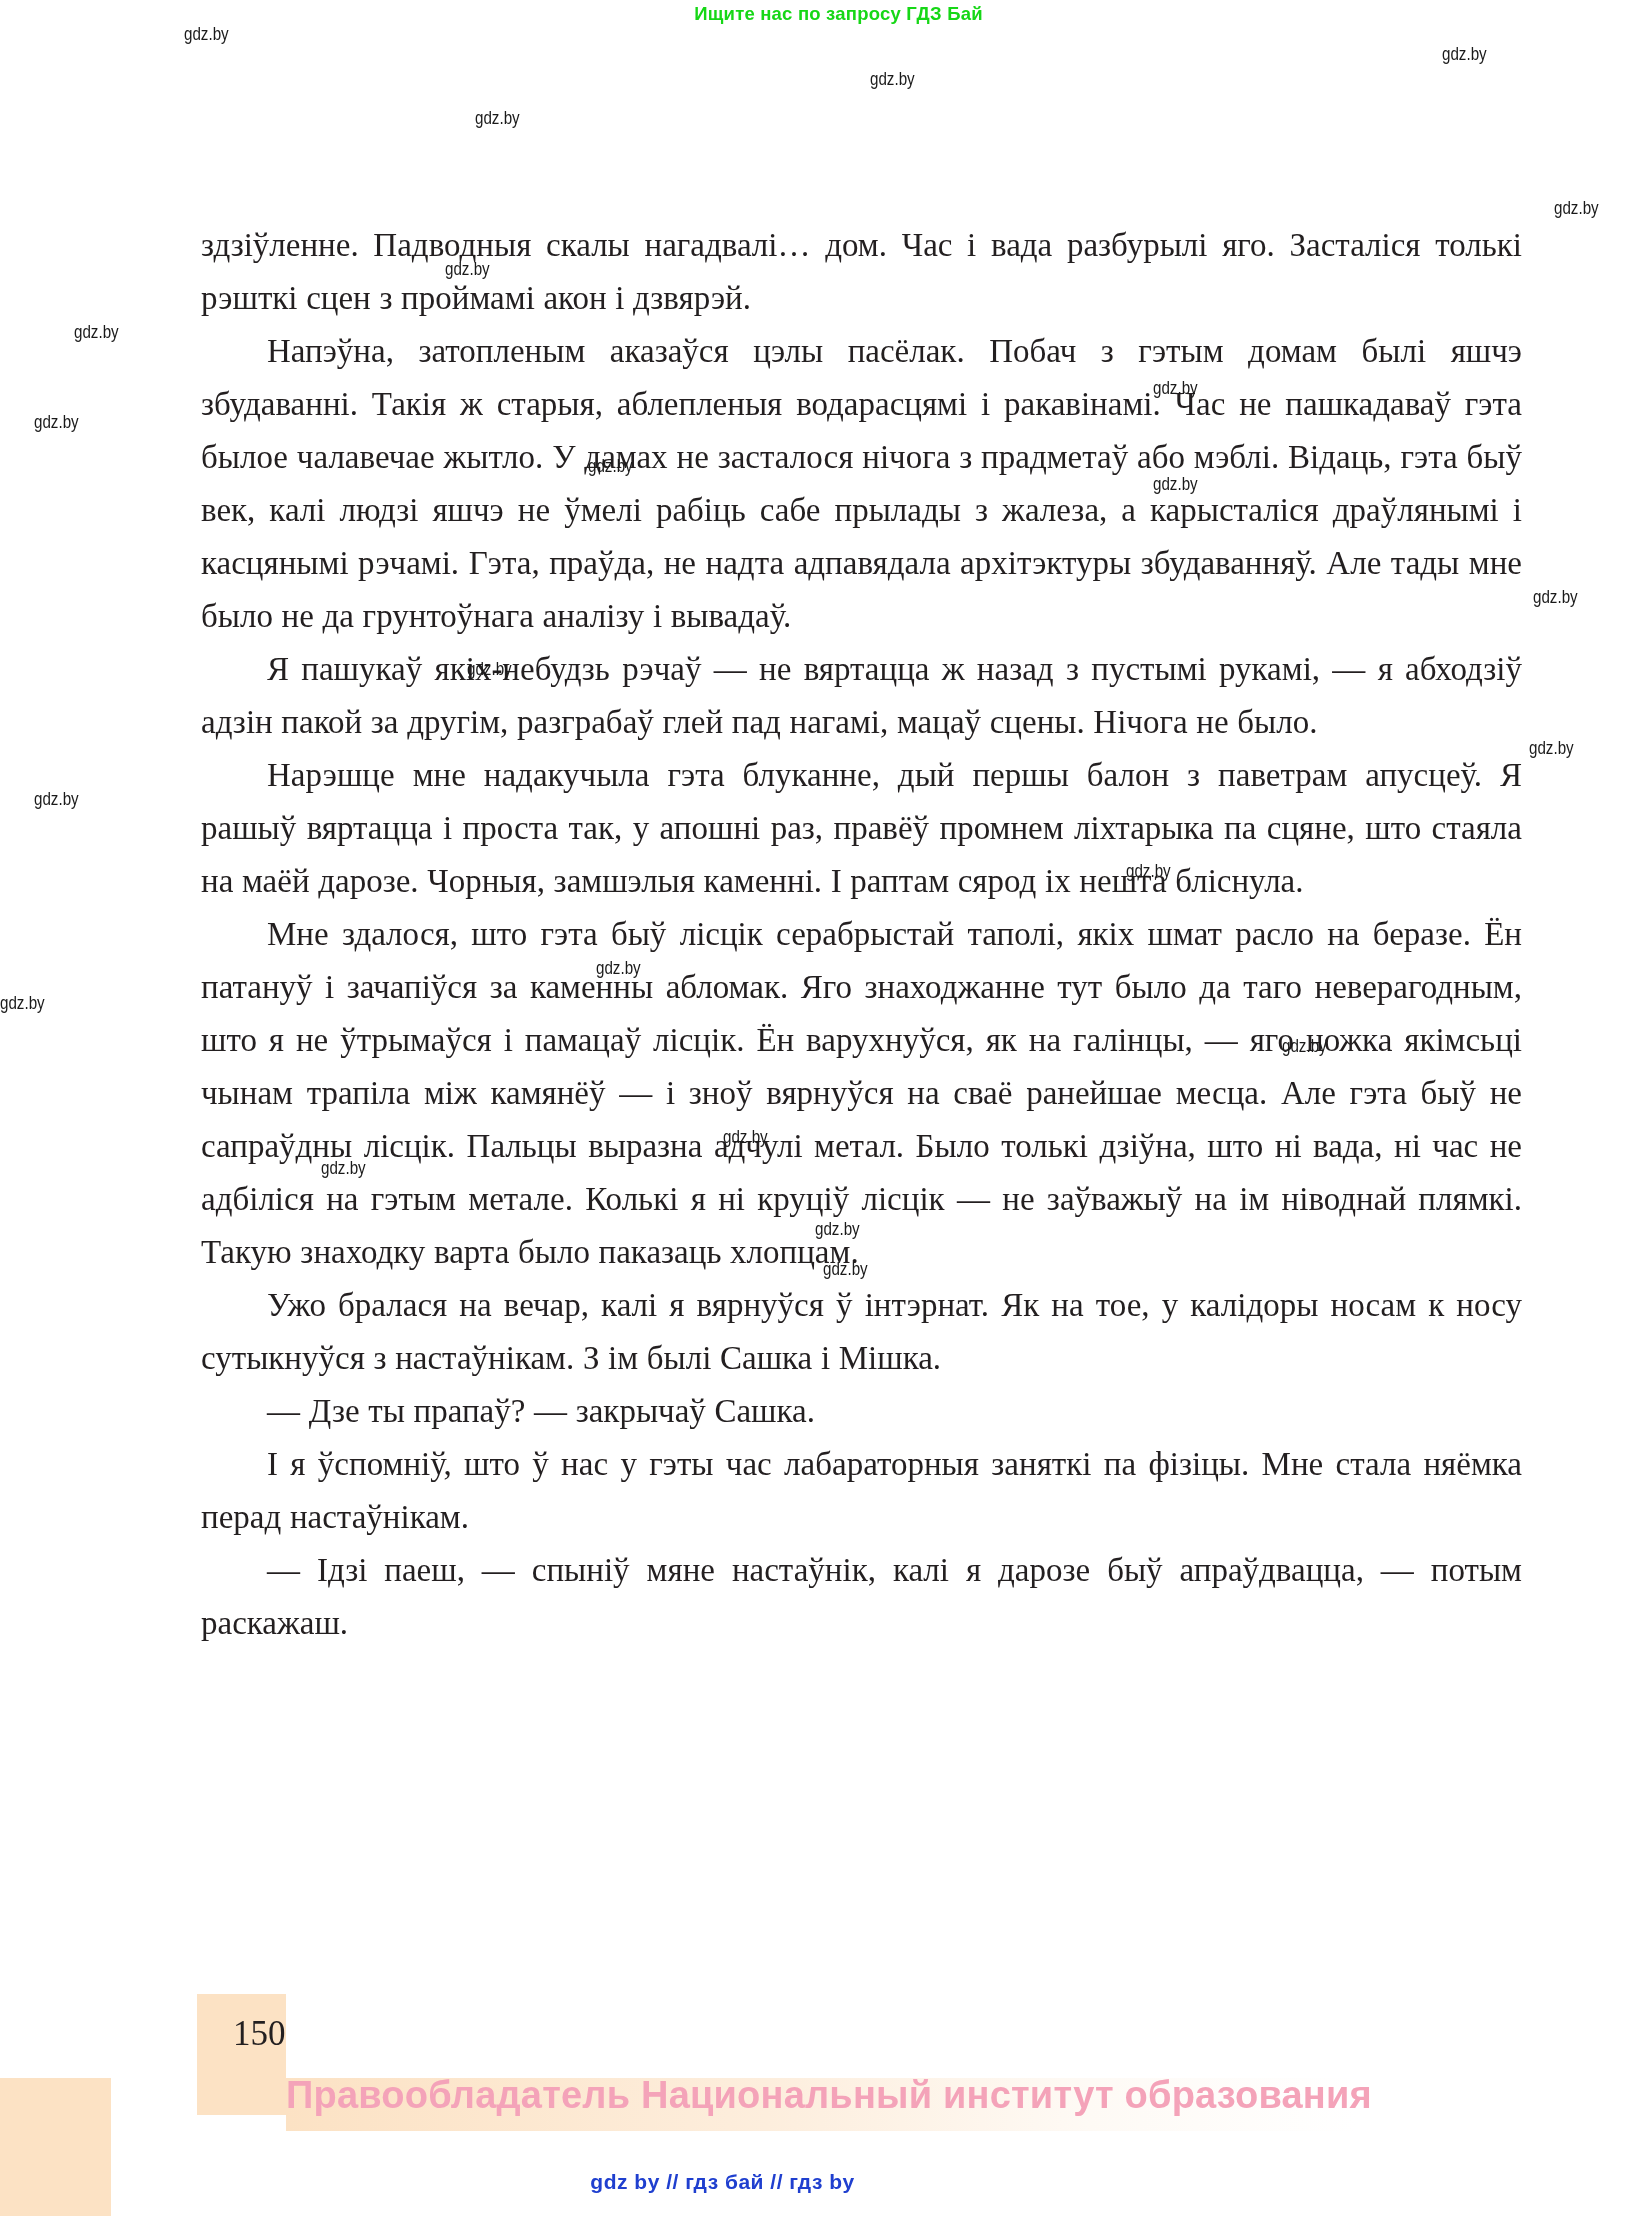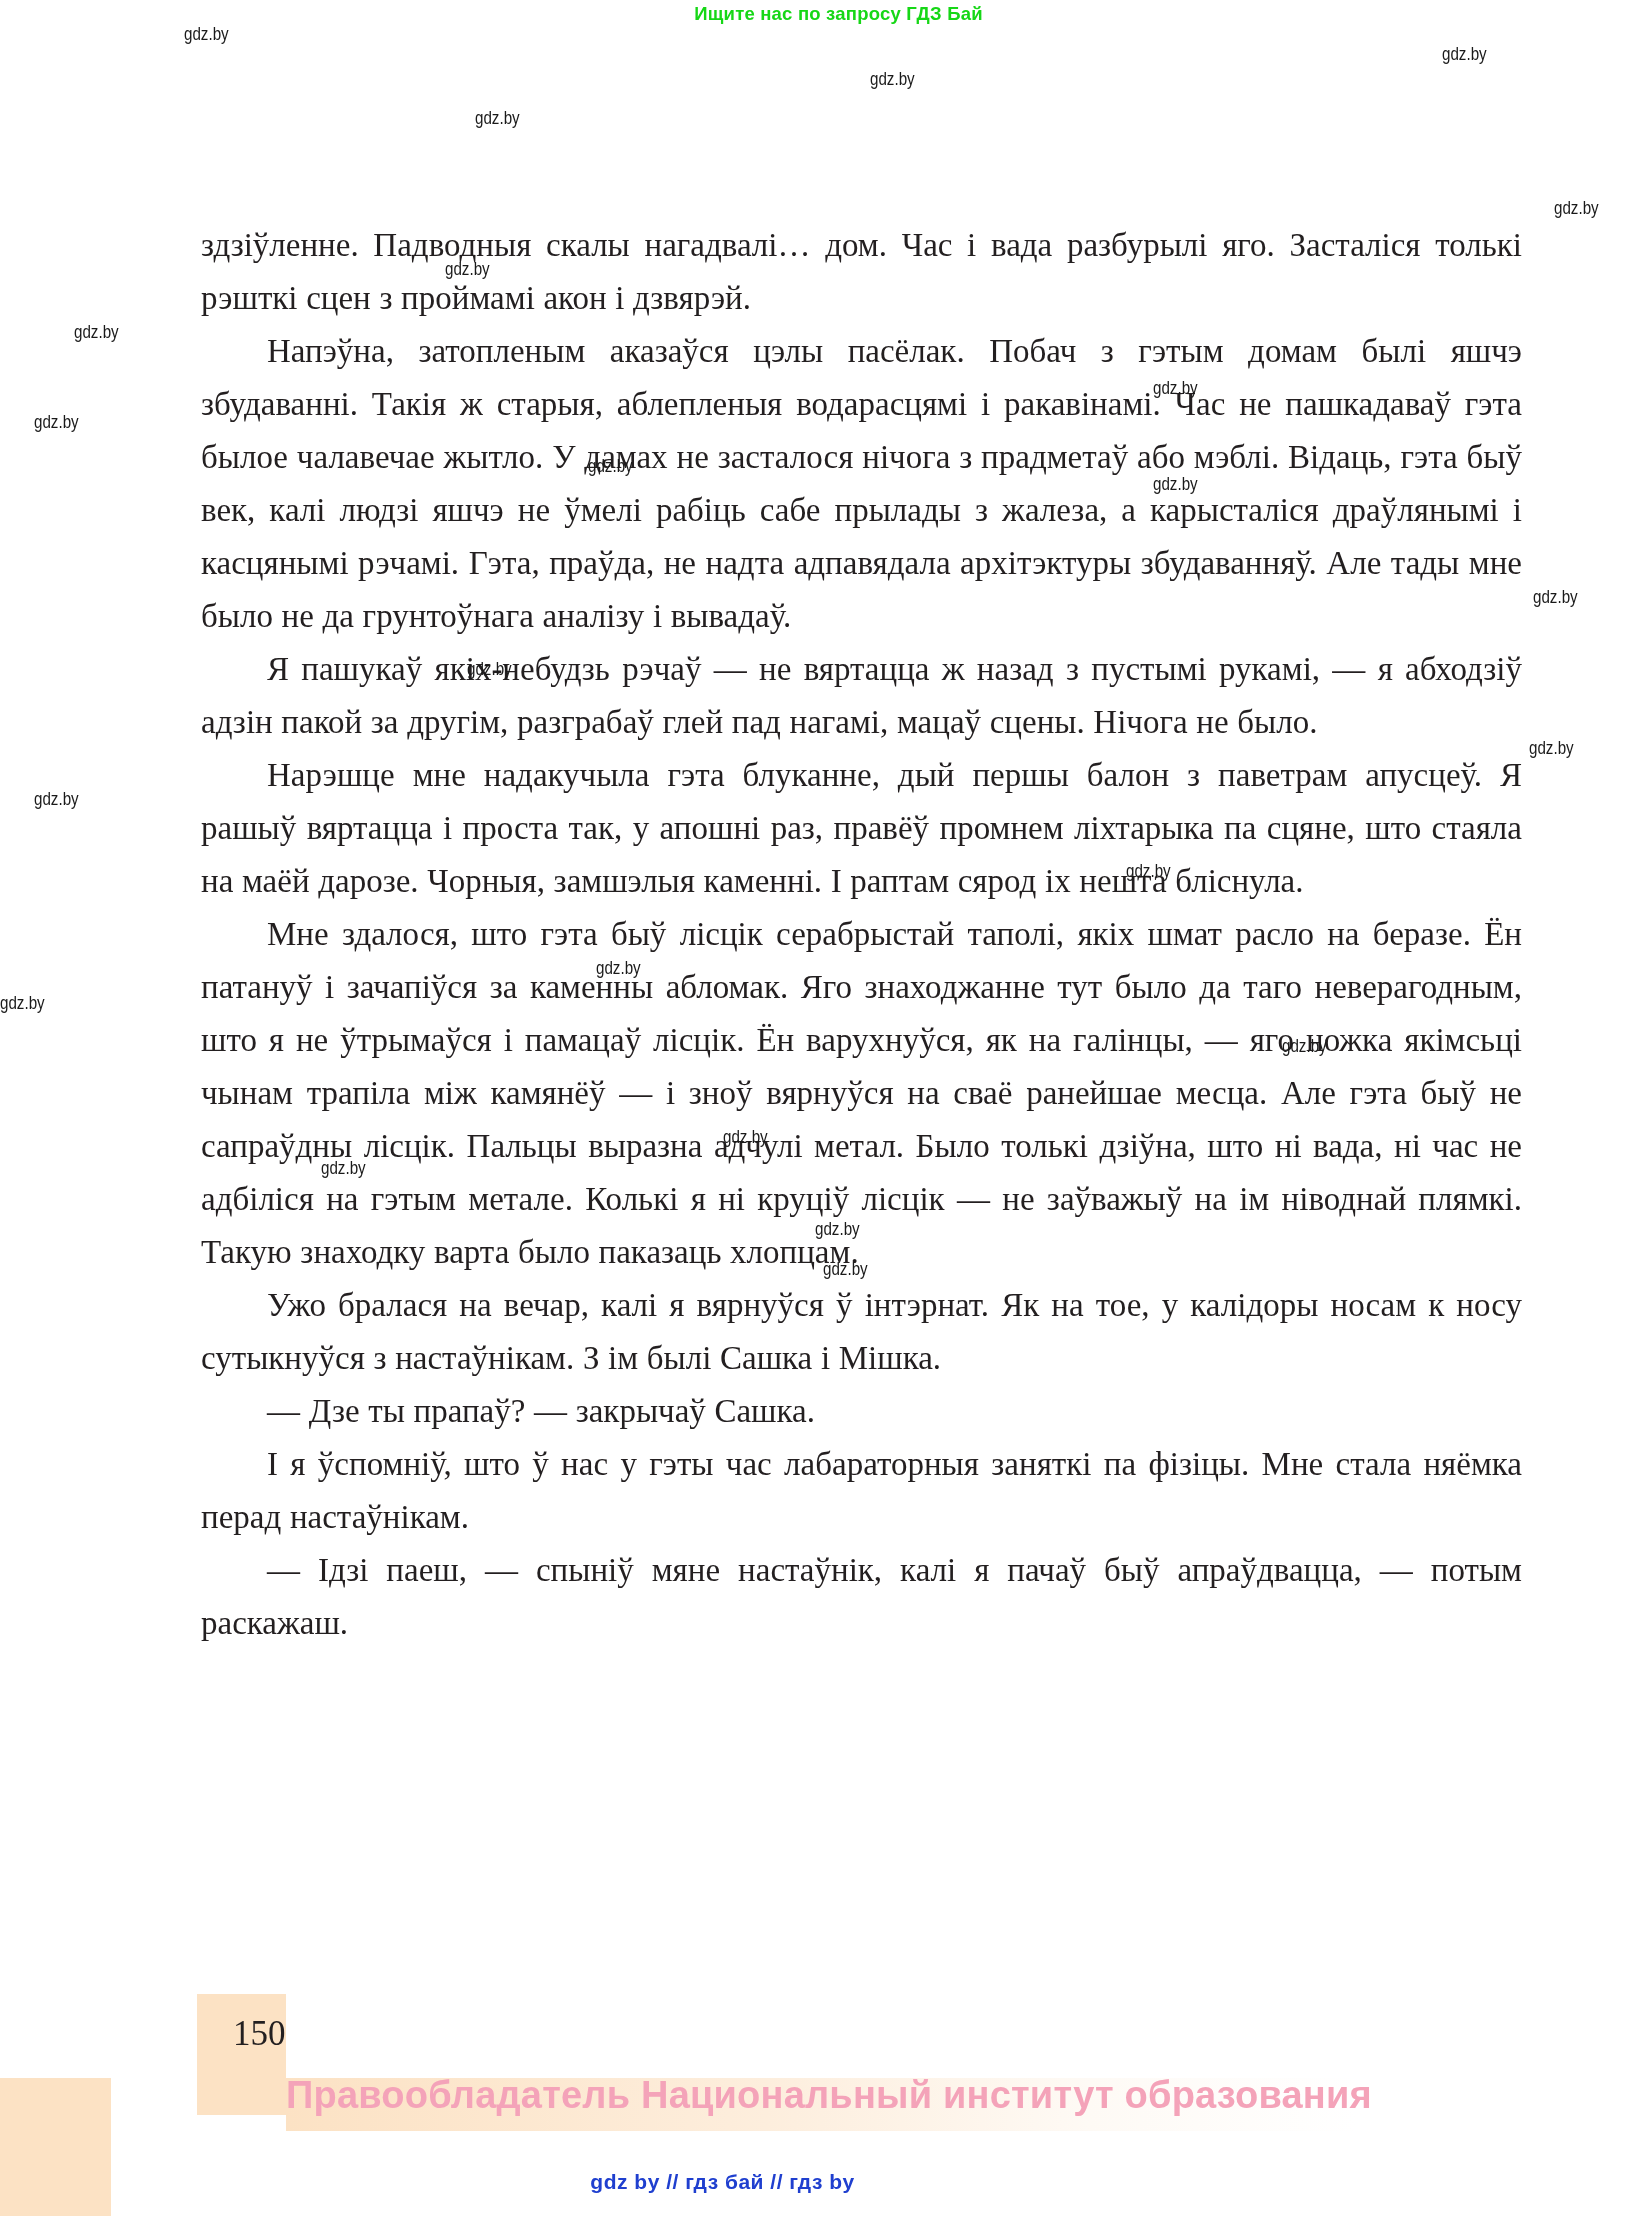--- a/index.html
+++ b/index.html
@@ -137,21 +137,21 @@
 
 <div class="page-body">
   <p class="para">здзіўленне. Падводныя скалы нагадвалі… дом. Час і вада разбурылі яго. Засталіся толькі рэшткі сцен з проймамі акон і дзвярэй.</p>
   <p class="para indent">Напэўна, затопленым аказаўся цэлы пасёлак. Побач з гэтым домам былі яшчэ збудаванні. Такія ж старыя, аблепленыя водарасцямі і ракавінамі. Час не пашкадаваў гэта былое чалавечае жытло. У дамах не засталося нічога з прадметаў або мэблі. Відаць, гэта быў век, калі людзі яшчэ не ўмелі рабіць сабе прылады з жалеза, а карысталіся драўлянымі і касцянымі рэчамі. Гэта, праўда, не надта адпавядала архітэктуры збудаванняў. Але тады мне было не да грунтоўнага аналізу і вывадаў.</p>
   <p class="para indent">Я пашукаў якіх-небудзь рэчаў — не вяртацца ж назад з пустымі рукамі, — я абходзіў адзін пакой за другім, разграбаў глей пад нагамі, мацаў сцены. Нічога не было.</p>
   <p class="para indent">Нарэшце мне надакучыла гэта блуканне, дый першы балон з паветрам апусцеў. Я рашыў вяртацца і проста так, у апошні раз, правёў промнем ліхтарыка па сцяне, што стаяла на маёй дарозе. Чорныя, замшэлыя каменні. І раптам сярод іх нешта бліснула.</p>
   <p class="para indent">Мне здалося, што гэта быў лісцік серабрыстай таполі, якіх шмат расло на беразе. Ён патануў і зачапіўся за каменны абломак. Яго знаходжанне тут было да таго неверагодным, што я не ўтрымаўся і памацаў лісцік. Ён варухнуўся, як на галінцы, — яго ножка якімсьці чынам трапіла між камянёў — і зноў вярнуўся на сваё ранейшае месца. Але гэта быў не сапраўдны лісцік. Пальцы выразна адчулі метал. Было толькі дзіўна, што ні вада, ні час не адбіліся на гэтым метале. Колькі я ні круціў лісцік — не заўважыў на ім ніводнай плямкі. Такую знаходку варта было паказаць хлопцам.</p>
   <p class="para indent">Ужо бралася на вечар, калі я вярнуўся ў інтэрнат. Як на тое, у калідоры носам к носу сутыкнуўся з настаўнікам. З ім былі Сашка і Мішка.</p>
   <p class="para indent last-center">— Дзе ты прапаў? — закрычаў Сашка.</p>
   <p class="para indent">І я ўспомніў, што ў нас у гэты час лабараторныя заняткі па фізіцы. Мне стала няёмка перад настаўнікам.</p>
-  <p class="para indent">— Ідзі паеш, — спыніў мяне настаўнік, калі я пачаў быў апраўдвацца, — потым раскажаш.</p>
+  <p class="para indent">— Ідзі паеш, — спыніў мяне настаўнік, калі я дарозе быў апраўдвацца, — потым раскажаш.</p>
 </div>
 
 <div class="folio-block"></div>
 <div class="folio-strip-left"></div>
 <div class="folio-strip-wide"></div>
 
 <div class="folio-num">150</div>
 
 <div class="copyright">Правообладатель Национальный институт образования</div>
 

